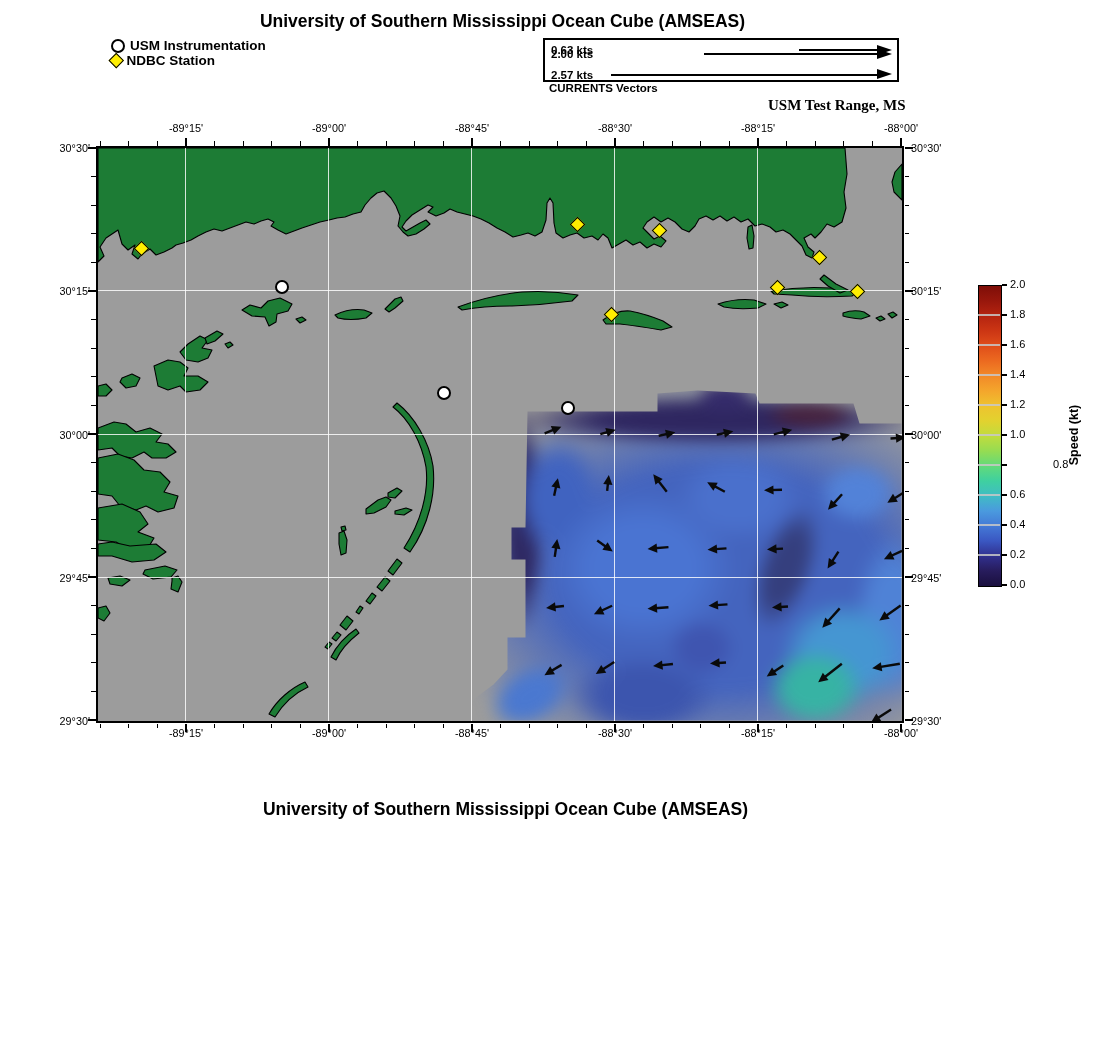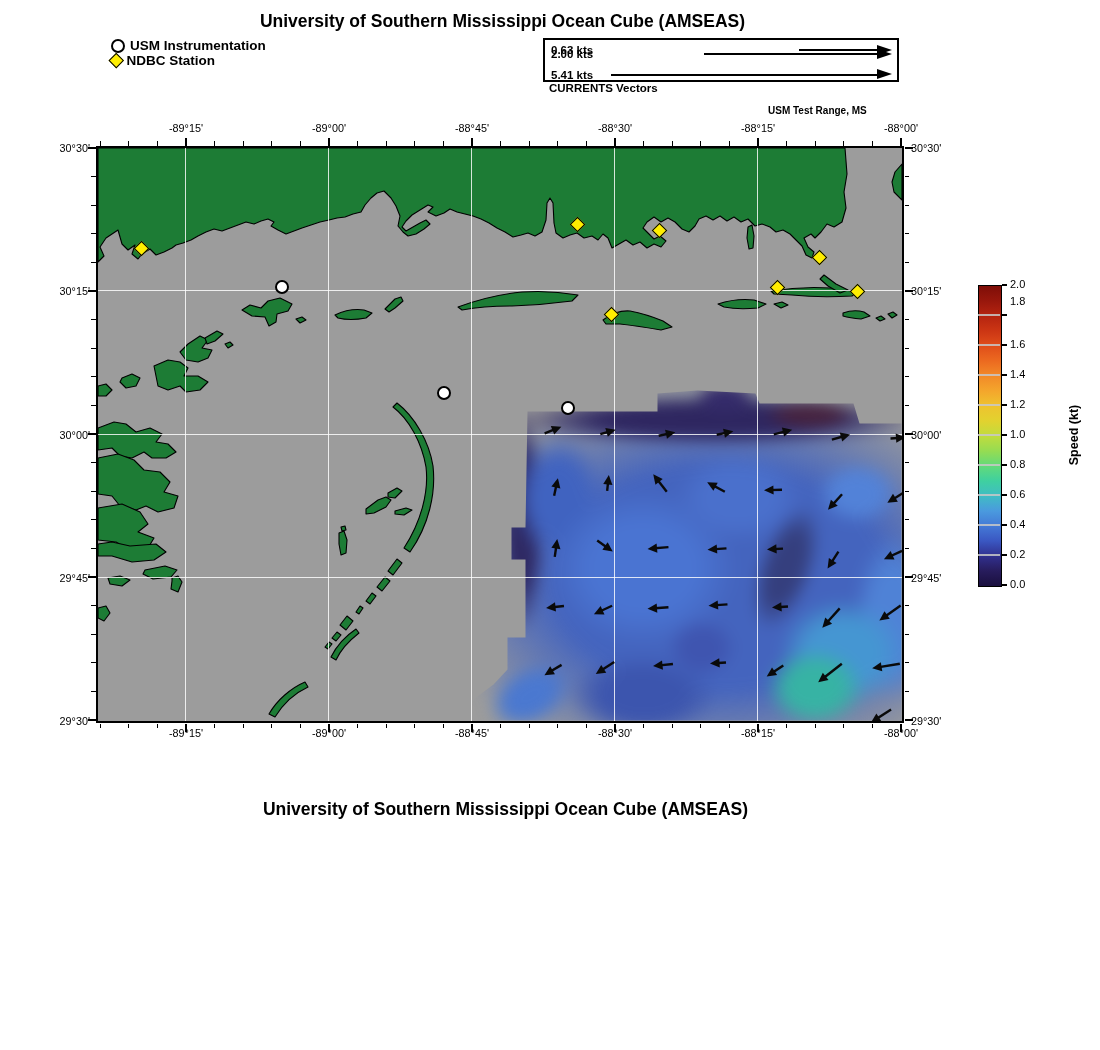--- a/index.html
+++ b/index.html
@@ -16,21 +16,21 @@
   
   #vecbox{left:543px;top:38px;width:352px;height:40px;border:2.5px solid #000;background:#fff;}
   .vec-row{position:absolute;left:0;width:100%;height:12px;}
   .vec-label{position:absolute;left:6px;top:0;font-size:11.5px;font-weight:bold;line-height:12px;}
   .vec-line{position:absolute;top:5.4px;height:1.6px;background:#000;right:19px;}
   .vec-head{position:absolute;right:5px;top:0.5px;width:0;height:0;
             border-left:15px solid #000;border-top:5.2px solid transparent;border-bottom:5.2px solid transparent;}
   #vec-caption{left:549px;top:82px;font-size:11.5px;font-weight:bold;}
   #subtitle{left:103px;top:99px;width:804px;text-align:center;
             font-family:"Liberation Serif",serif;font-size:15.5px;font-weight:bold;}
-  #region-label{left:768px;top:105px;font-family:Liberation Sans, sans-serif;font-size:10px;font-weight:bold;}
+  #region-label{left:768px;top:97px;font-family:Liberation Serif, serif;font-size:15px;font-weight:bold;}
   
   #map-frame{left:95.5px;top:145.5px;width:804px;height:573px;border:2.5px solid #000;background:var(--water,#9c9c9c);overflow:hidden;}
   #map-inner{position:absolute;left:0;top:0;width:804px;height:573px;}
   #heat{position:absolute;left:0;top:0;width:804px;height:573px;
         clip-path:polygon(430px 264px,560px 264px,560px 246px,600px 243px,658px 246px,662px 256px,756px 256px,762px 276px,804px 276px,804px 573px,368px 573px,376px 552px,396px 537px,410px 522px,410px 490px,428px 490px,428px 412px,414px 412px,414px 380px,428px 380px);}
   #blobs{position:absolute;left:-20px;top:-20px;width:844px;height:613px;filter:blur(7px);}
   .blob{position:absolute;border-radius:50%;}
   #land-svg{position:absolute;left:0;top:0;}
   .gl{position:absolute;background:rgba(255,255,255,0.82);}
   .tick{position:absolute;background:#000;}
@@ -67,21 +67,21 @@
         <span class="vec-label">0.63 kts</span>
         <div class="vec-line" style="width: 79px;"></div>
         <div class="vec-head"></div>
       </div>
       <div class="vec-row" style="top: 8px;">
         <span class="vec-label">2.00 kts</span>
         <div class="vec-line" style="width: 174px;"></div>
         <div class="vec-head"></div>
       </div>
       <div class="vec-row" style="top: 28.6px;">
-        <span class="vec-label">5.41 kts</span>
+        <span class="vec-label">2.57 kts</span>
         <div class="vec-line" style="width: 267px;"></div>
         <div class="vec-head"></div>
       </div>
     </div>
   <div id="vec-caption" class="abs">CURRENTS Vectors</div>
 
   <div id="region-label" class="abs">USM Test Range, MS</div>
 
   <div id="map-frame" class="abs">
     <div id="map-inner">
@@ -382,36 +382,36 @@
       <div class="axlab" style="left: 18px; top: 714.5px; width: 72px; text-align: right;">29°30'</div>
       <div class="axlab" style="left: 911px; top: 714.5px; width: 72px; text-align: left;">29°30'</div>
     </div>
 
   <div id="cbar" class="abs"></div>
   <div id="cbar-annot">
       <div class="cb-tick" style="top: 284.3px;"></div>
       <div class="cb-lab" style="top: 278px;">2.0</div>
       <div class="cb-line" style="top: 314.25px;"></div>
       <div class="cb-tick" style="top: 314.3px;"></div>
-      <div class="cb-lab" style="top: 295px;">1.8</div>
+      <div class="cb-lab" style="top: 308px;">1.8</div>
       <div class="cb-line" style="top: 344.25px;"></div>
       <div class="cb-tick" style="top: 344.3px;"></div>
       <div class="cb-lab" style="top: 338px;">1.6</div>
       <div class="cb-line" style="top: 374.25px;"></div>
       <div class="cb-tick" style="top: 374.3px;"></div>
       <div class="cb-lab" style="top: 368px;">1.4</div>
       <div class="cb-line" style="top: 404.25px;"></div>
       <div class="cb-tick" style="top: 404.3px;"></div>
       <div class="cb-lab" style="top: 398px;">1.2</div>
       <div class="cb-line" style="top: 434.25px;"></div>
       <div class="cb-tick" style="top: 434.3px;"></div>
       <div class="cb-lab" style="top: 428px;">1.0</div>
       <div class="cb-line" style="top: 464.25px;"></div>
       <div class="cb-tick" style="top: 464.3px;"></div>
-      <div class="cb-lab" style="top: 458px;">0.8</div>
+      <div class="cb-lab" style="top: 458px; margin-left: 43px;">0.8</div>
       <div class="cb-line" style="top: 494.25px;"></div>
       <div class="cb-tick" style="top: 494.3px;"></div>
       <div class="cb-lab" style="top: 488px;">0.6</div>
       <div class="cb-line" style="top: 524.25px;"></div>
       <div class="cb-tick" style="top: 524.3px;"></div>
       <div class="cb-lab" style="top: 518px;">0.4</div>
       <div class="cb-line" style="top: 554.25px;"></div>
       <div class="cb-tick" style="top: 554.3px;"></div>
       <div class="cb-lab" style="top: 548px;">0.2</div>
       <div class="cb-tick" style="top: 584.3px;"></div>

